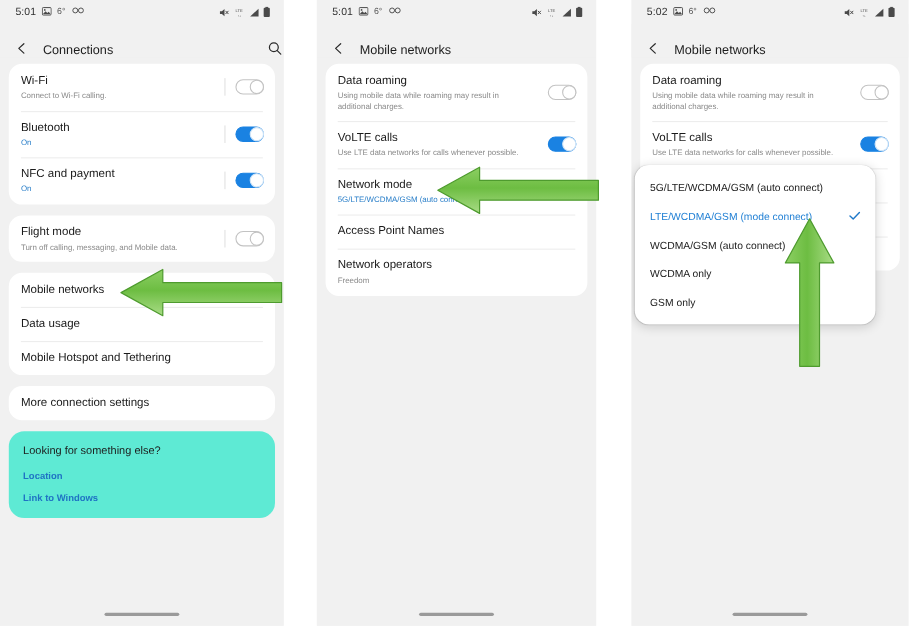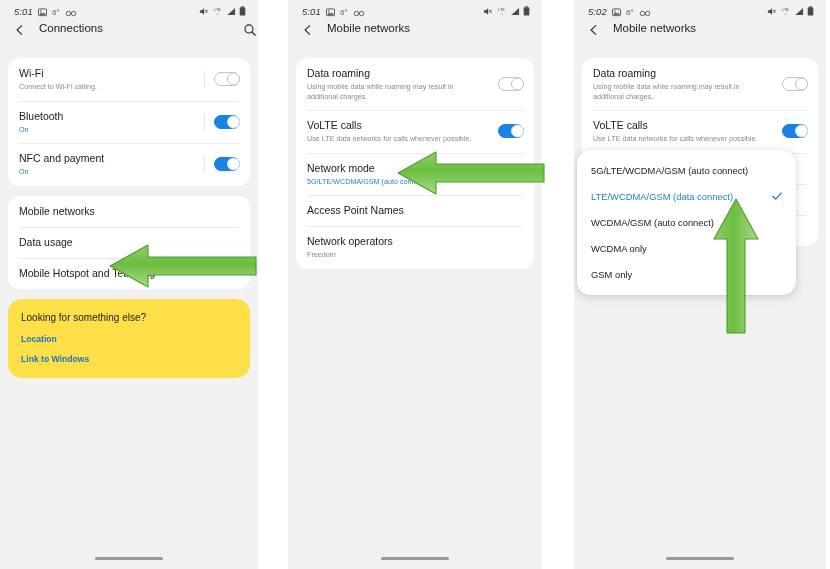--- a/index.html
+++ b/index.html
@@ -38,32 +38,32 @@
   .statusbar {
     height: 22px;
     display: flex;
     align-items: center;
     justify-content: space-between;
     padding: 0 12px 0 14px;
     box-sizing: border-box;
     font-size: 9.5px;
     color: #3b3b3b;
   }
-  .sb-left { display: flex; align-items: flex-end; gap: 5px; font-style: italic; }
+  .sb-left { display: flex; align-items: flex-start; gap: 5px; }
   .sb-right { display: flex; align-items: center; gap: 3px; }
   .sb-time { font-size: 9.5px; color: #2f2f2f; letter-spacing: .1px; }
   .sb-temp { font-size: 8px; color: #555; }
   .ic { display: inline-block; line-height: 0; }
   .ic svg { display: block; }
 
   
   .appbar {
     height: 30px;
     display: flex;
-    align-items: flex-start;
+    align-items: flex-end;
     padding: 0 0 0 12px;
     box-sizing: border-box;
     background: #f1f1f1;
   }
   .appbar .back {
     width: 16px; height: 16px;
     display: flex; align-items: center; justify-content: center;
     flex: 0 0 auto;
     cursor: pointer;
   }
@@ -152,21 +152,21 @@
     transform: translateY(-50%);
     width: 13px; height: 13px;
     border-radius: 50%;
     box-sizing: border-box;
   }
   .toggle.off .knob { right: -0.5px; background: #ffffff; border: 1.2px solid #c3c3c3; }
   .toggle.on  .knob { right: -0.5px; background: #ffffff; border: 1.2px solid #cfe4f7; }
 
   
   .helpcard {
-    background: #fde047;
+    background: #5eead4;
     border-radius: 14px;
     padding: 13px 13px 14px 13px;
     box-sizing: border-box;
     margin-top: 2px;
   }
   .help-title {
     font-size: 10px;
     color: #1c1c1c;
     margin-bottom: 11px;
   }
@@ -331,39 +331,60 @@
           </div>
           <div class="toggle-wrap">
             <div class="divider-v"></div>
             <div class="toggle on">
                 <div class="knob"></div>
               </div>
           </div>
         </div>
       </div>
 
-
       <div class="card">
         <div class="row">
           <div class="row-text">
+            <div class="row-title">Flight mode</div>
+            <div class="row-sub">Turn off calling, messaging, and Mobile data.</div>
+          </div>
+          <div class="toggle-wrap">
+            <div class="divider-v"></div>
+            <div class="toggle off">
+                <div class="knob"></div>
+              </div>
+          </div>
+        </div>
+      </div>
+
+      <div class="card">
+        <div class="row">
+          <div class="row-text">
             <div class="row-title">Mobile networks</div>
           </div>
         </div>
         <div class="row">
           <div class="row-text">
             <div class="row-title">Data usage</div>
           </div>
         </div>
         <div class="row">
           <div class="row-text">
             <div class="row-title">Mobile Hotspot and Tethering</div>
           </div>
         </div>
       </div>
 
+      <div class="card">
+        <div class="row">
+          <div class="row-text">
+            <div class="row-title">More connection settings</div>
+          </div>
+        </div>
+      </div>
 
       <div class="helpcard">
         <div class="help-title">Looking for something else?</div>
         <div class="help-link">Location</div>
         <div class="help-link">Link to Windows</div>
       </div>
 
     </div>
 
     <div class="home-ind"></div>
@@ -585,21 +606,21 @@
 
       </div>
     </div>
 
     <div class="dropdown">
       <div class="dd-item">
         <span class="dd-label">5G/LTE/WCDMA/GSM (auto connect)</span>
         <span class="dd-check"></span>
       </div>
       <div class="dd-item selected">
-        <span class="dd-label">LTE/WCDMA/GSM (data connect)</span>
+        <span class="dd-label">LTE/WCDMA/GSM (mode connect)</span>
         <span class="dd-check">
           <svg width="12" height="12" viewBox="0 0 14 14">
               <polyline points="2,7.4 5.4,10.6 12,3.6" fill="none" stroke="#2079c9" stroke-width="1.5" stroke-linecap="round" stroke-linejoin="round"></polyline>
             </svg>
         </span>
       </div>
       <div class="dd-item">
         <span class="dd-label">WCDMA/GSM (auto connect)</span>
         <span class="dd-check"></span>
       </div>

